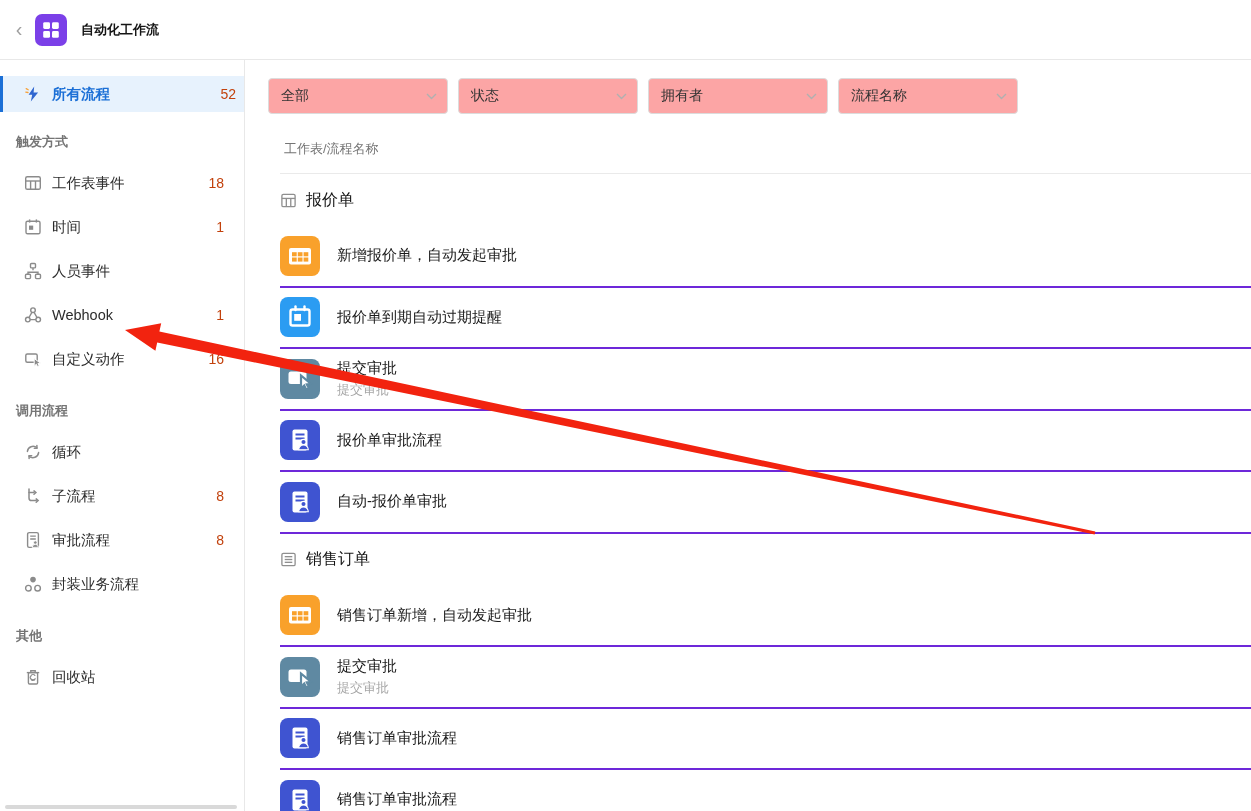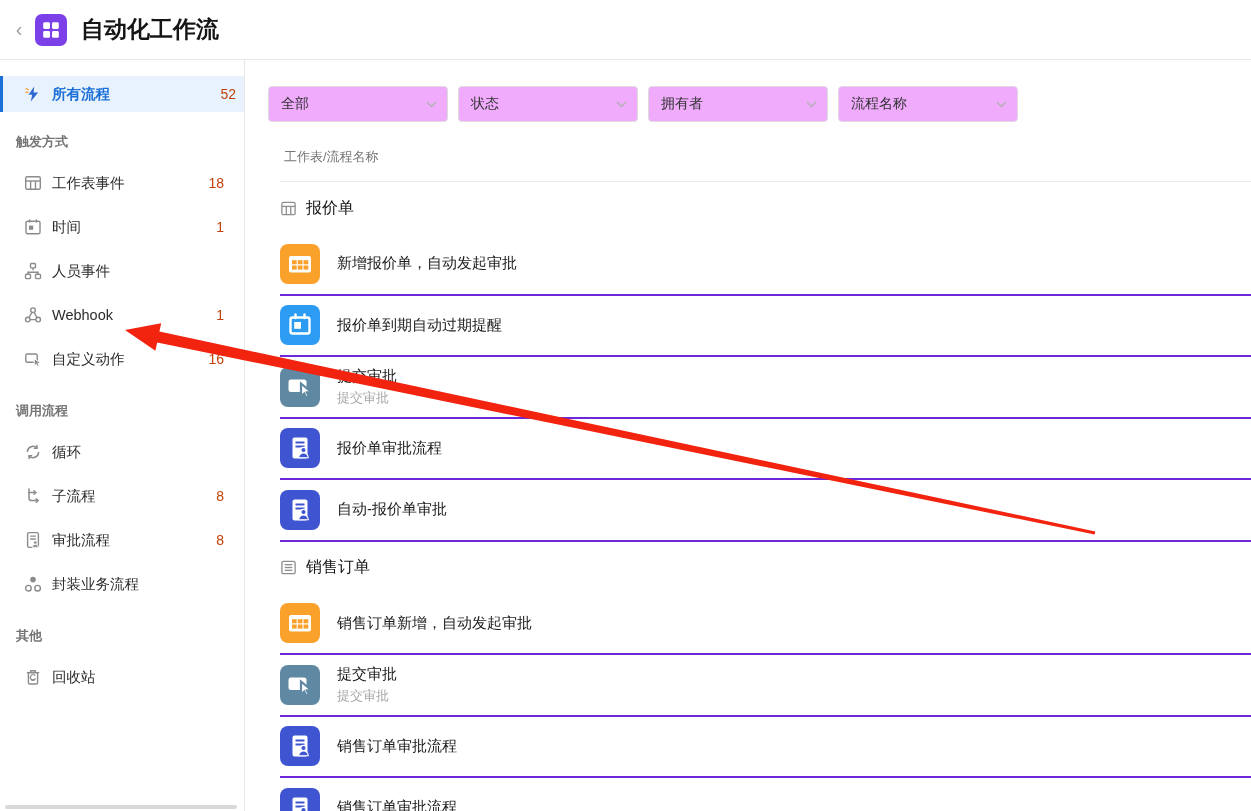--- a/index.html
+++ b/index.html
@@ -5,41 +5,41 @@
   * { margin:0; padding:0; box-sizing:border-box; }
   html,body { width:1251px; height:811px; overflow:hidden;
     font-family:"Liberation Sans","DejaVu Sans",sans-serif; background:#fff; color:#1f1f1f; }
 
   
   .topbar { position:absolute; left:0; top:0; width:1251px; height:60px; background:#fff;
     border-bottom:1px solid #e8e8e8; display:flex; align-items:center; z-index:2; }
   .back-chev { width:26px; text-align:center; margin-left:6px; color:#9e9e9e; font-size:20px; cursor:pointer; }
   .app-icon { width:32px; height:32px; border-radius:7px; background:#7b40e8; margin-left:3px;
     display:flex; align-items:center; justify-content:center; }
-  .page-title { margin-left:14px; font-size:23px; font-weight:bold; color:#151515; }
+  .page-title { margin-left:14px; font-size:13px; font-weight:bold; color:#151515; }
 
   
   .sidebar { position:absolute; left:0; top:60px; width:245px; height:751px; background:#fff;
     border-right:1px solid #e8e8e8; overflow:hidden; }
   .side-all { margin-top:16px; height:36px; display:flex; align-items:center; background:#e7f2fd;
     border-left:3px solid #1b6fd6; padding:0 8px 0 21px; cursor:pointer; }
   .side-all .lbl { color:#1b6fd6; font-weight:bold; font-size:14.5px; margin-left:10px; }
   .side-section { margin:21px 16px 10px 16px; font-size:13px; color:#757575;font-weight:bold; }
   .side-item { height:44px; display:flex; align-items:center; padding:0 20px 0 24px; cursor:pointer;justify-content:flex-end; }
   .side-item .lbl { font-size:14.5px; color:#2c2c2c; margin-left:10px; }
   .count { margin-left:auto; font-size:14px; color:#c2410c; }
   .sicon { width:18px; height:18px; flex:none; display:flex; }
   .side-scrollbar { position:absolute; left:5px; bottom:2px; width:232px; height:4px;
     background:#d9d9d9; border-radius:2px; }
 
   
   .main { position:absolute; left:246px; top:60px; width:1005px; height:751px; overflow:hidden; }
   .filters { display:flex; gap:10px; margin:18px 0 0 22px; }
-  .filter-box { width:180px; height:36px; border:1px solid #dcdcdc; border-radius:4px; background:#f0abfc;
-    display:flex; align-items:center; padding:0 10px 0 12px; font-size:14px; color:#333; cursor:pointer;margin-top:8px; }
+  .filter-box { width:180px; height:36px; border:1px solid #dcdcdc; border-radius:4px; background:#fca5a5;
+    display:flex; align-items:center; padding:0 10px 0 12px; font-size:14px; color:#333; cursor:pointer; }
   .filter-box .chev { margin-left:auto; display:flex; }
   .col-header { margin:26px 0 15px 38px; font-size:13px; color:#757575; }
   .list { margin-left:34px; border-top:1px solid #eaeaea; }
   .group-header { height:52px; display:flex; align-items:center; }
   .group-header .gname { font-size:16px; font-weight:normal; color:#151515; margin-left:9px; }
   .row { height:61.5px; display:flex; align-items:center; border-bottom:2px solid #6d28d9; cursor:pointer; }
   .row-icon { width:40px; height:40px; border-radius:8px; flex:none;
     display:flex; align-items:center; justify-content:center; }
   .row-icon.worksheet { background:#f9a12b; }
   .row-icon.time { background:#2b9cf2; }

